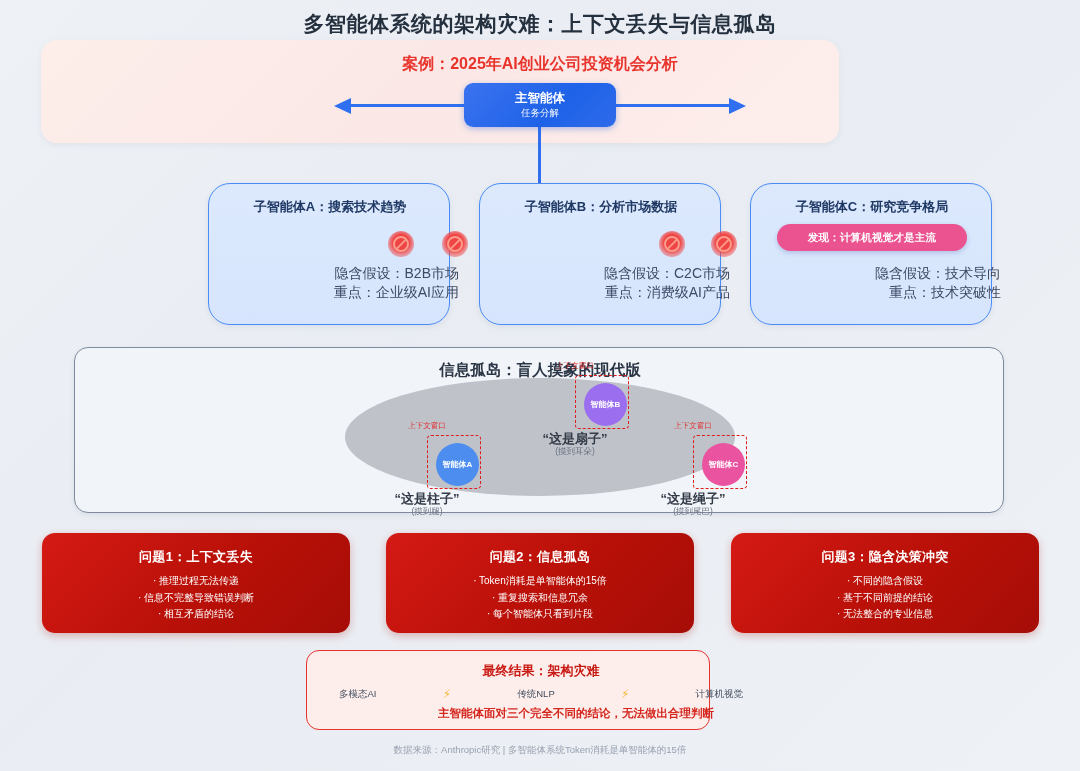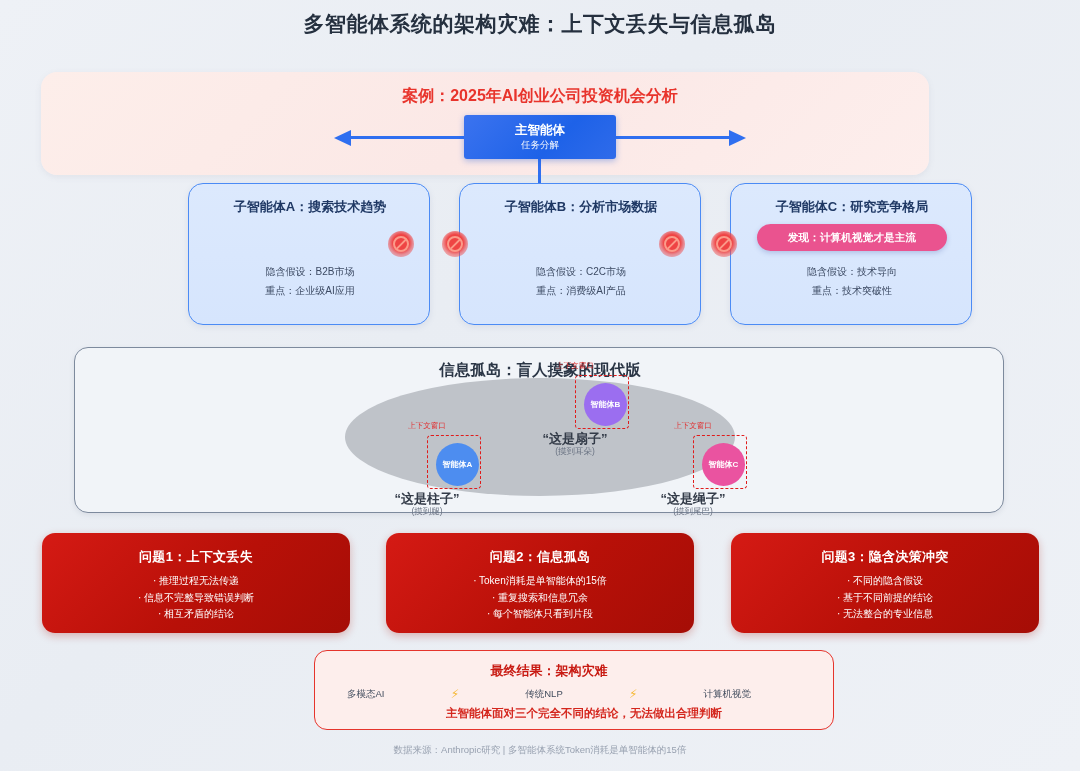--- a/index.html
+++ b/index.html
@@ -14,33 +14,33 @@
   
   .title {
     position: absolute; left: 0; top: 10px; width: 1080px;
     text-align: center;
     font-size: 21px; font-weight: bold; color: #25303f;
     letter-spacing: .5px;
   }
 
   
   .banner {
-    position: absolute; left: 41px; top: 72px; width: 888px; height: 103px;
+    position: absolute; left: 41px; top: 40px; width: 798px; height: 103px;
     background: linear-gradient(135deg, #fdeeea 0%, #fbe8e6 50%, #fdeeec 100%);
     border-radius: 16px;
     box-shadow: 0 2px 6px rgba(120,120,140,.10);
   }
   .banner-title {
     position: absolute; left: 0; top: 14px; width: 998px;
     text-align: center; font-size: 16px; font-weight: bold; color: #e8342c;
   }
   .main-agent {
     position: absolute; left: 423px; top: 43px; width: 152px; height: 44px;
     background: linear-gradient(135deg, #3b73ef 0%, #1e62e8 60%, #2f6bea 100%);
-    border-radius: 3px; color: #fff; text-align: center;
+    border-radius: 9px; color: #fff; text-align: center;
     box-shadow: 0 2px 6px rgba(30,90,220,.35);
     display: flex; flex-direction: column; align-items: center; justify-content: center;
   }
   .main-agent .ma-t { font-size: 12.5px; font-weight: bold; line-height: 1.25; }
   .main-agent .ma-s { font-size: 9.5px; opacity: .95; line-height: 1.25; }
 
   .arrow-line-l {
     position: absolute; left: 309px; top: 64px; width: 120px; height: 3px;
     background: #2f6ff0;
   }
@@ -66,40 +66,41 @@
     position: absolute; left: 490px; top: 146px; width: 0; height: 0;
     border-left: 8.5px solid transparent; border-right: 8.5px solid transparent;
     border-top: 16px solid #2f6ff0;
   }
 
   
   .cards { position: absolute; left: 0; top: 183px; width: 1080px; height: 142px; }
   .card {
     position: absolute; top: 0; width: 242px; height: 142px;
     background: linear-gradient(180deg, #dce9fd 0%, #d6e5fd 100%);
-    border: 1.6px solid #4b8bf5; border-radius: 15px;
+    border: 1.6px solid #4b8bf5; border-radius: 22px;
     box-shadow: 0 2px 6px rgba(110,130,170,.14);
+    margin-left: 20px;
   }
   .card.c1 { left: 188px; }
   .card.c2 { left: 459px; }
   .card.c3 { left: 730px; }
   .card-title {
     position: absolute; left: 0; top: 14px; width: 242px; text-align: center;
     font-size: 13px; font-weight: bold; color: #1f3864;
   }
   .finding {
     position: absolute; left: 26px; top: 40px; width: 190px; height: 27px;
     border-radius: 13.5px; color: #fff;
     display: flex; align-items: center; justify-content: center;
     font-size: 10.5px; font-weight: bold; letter-spacing: .2px;
     box-shadow: 0 2px 5px rgba(60,80,160,.25);
   }
   .card-line {
-    position: absolute; left: 0; width: 242px; text-align: center;
-    font-size: 10px; color: #3c4a63;
+    position: absolute; left: 8px; width: 242px; text-align: right;
+    font-size: 14px; color: #3c4a63;
   }
   .card-line.l1 { top: 81px; }
   .card-line.l2 { top: 100px; }
 
   .block-icon {
     position: absolute; top: 231px; width: 26px; height: 26px;
     border-radius: 50%;
     background: radial-gradient(circle at 50% 45%, #ef4444 0%, #ef4444 42%, rgba(239,68,68,.55) 62%, rgba(239,68,68,.12) 100%);
     display: flex; align-items: center; justify-content: center;
     filter: blur(.35px);
@@ -166,21 +167,21 @@
   }
   .problem.p1 { left: 42px; }
   .problem.p2 { left: 386px; }
   .problem.p3 { left: 731px; }
   .problem h3 { font-size: 13px; font-weight: bold; margin-top: 15px; letter-spacing: .3px; }
   .problem .bullets { margin-top: 7px; }
   .problem .bullets div { font-size: 10px; line-height: 1.65; }
 
   
   .final {
-    position: absolute; left: 314px; top: 650px; width: 520px; height: 80px;
+    position: absolute; left: 306px; top: 650px; width: 404px; height: 80px;
     background: #fdeeec; border: 1.6px solid #e5342c; border-radius: 13px;
   }
   .final-title {
     position: absolute; left: 0; top: 11px; width: 468px; text-align: center;
     font-size: 13px; font-weight: bold; color: #c81a12;
   }
   .final-row {
     position: absolute; left: 32px; top: 36px; width: 404px;
     display: flex; align-items: center; justify-content: space-between;
   }

